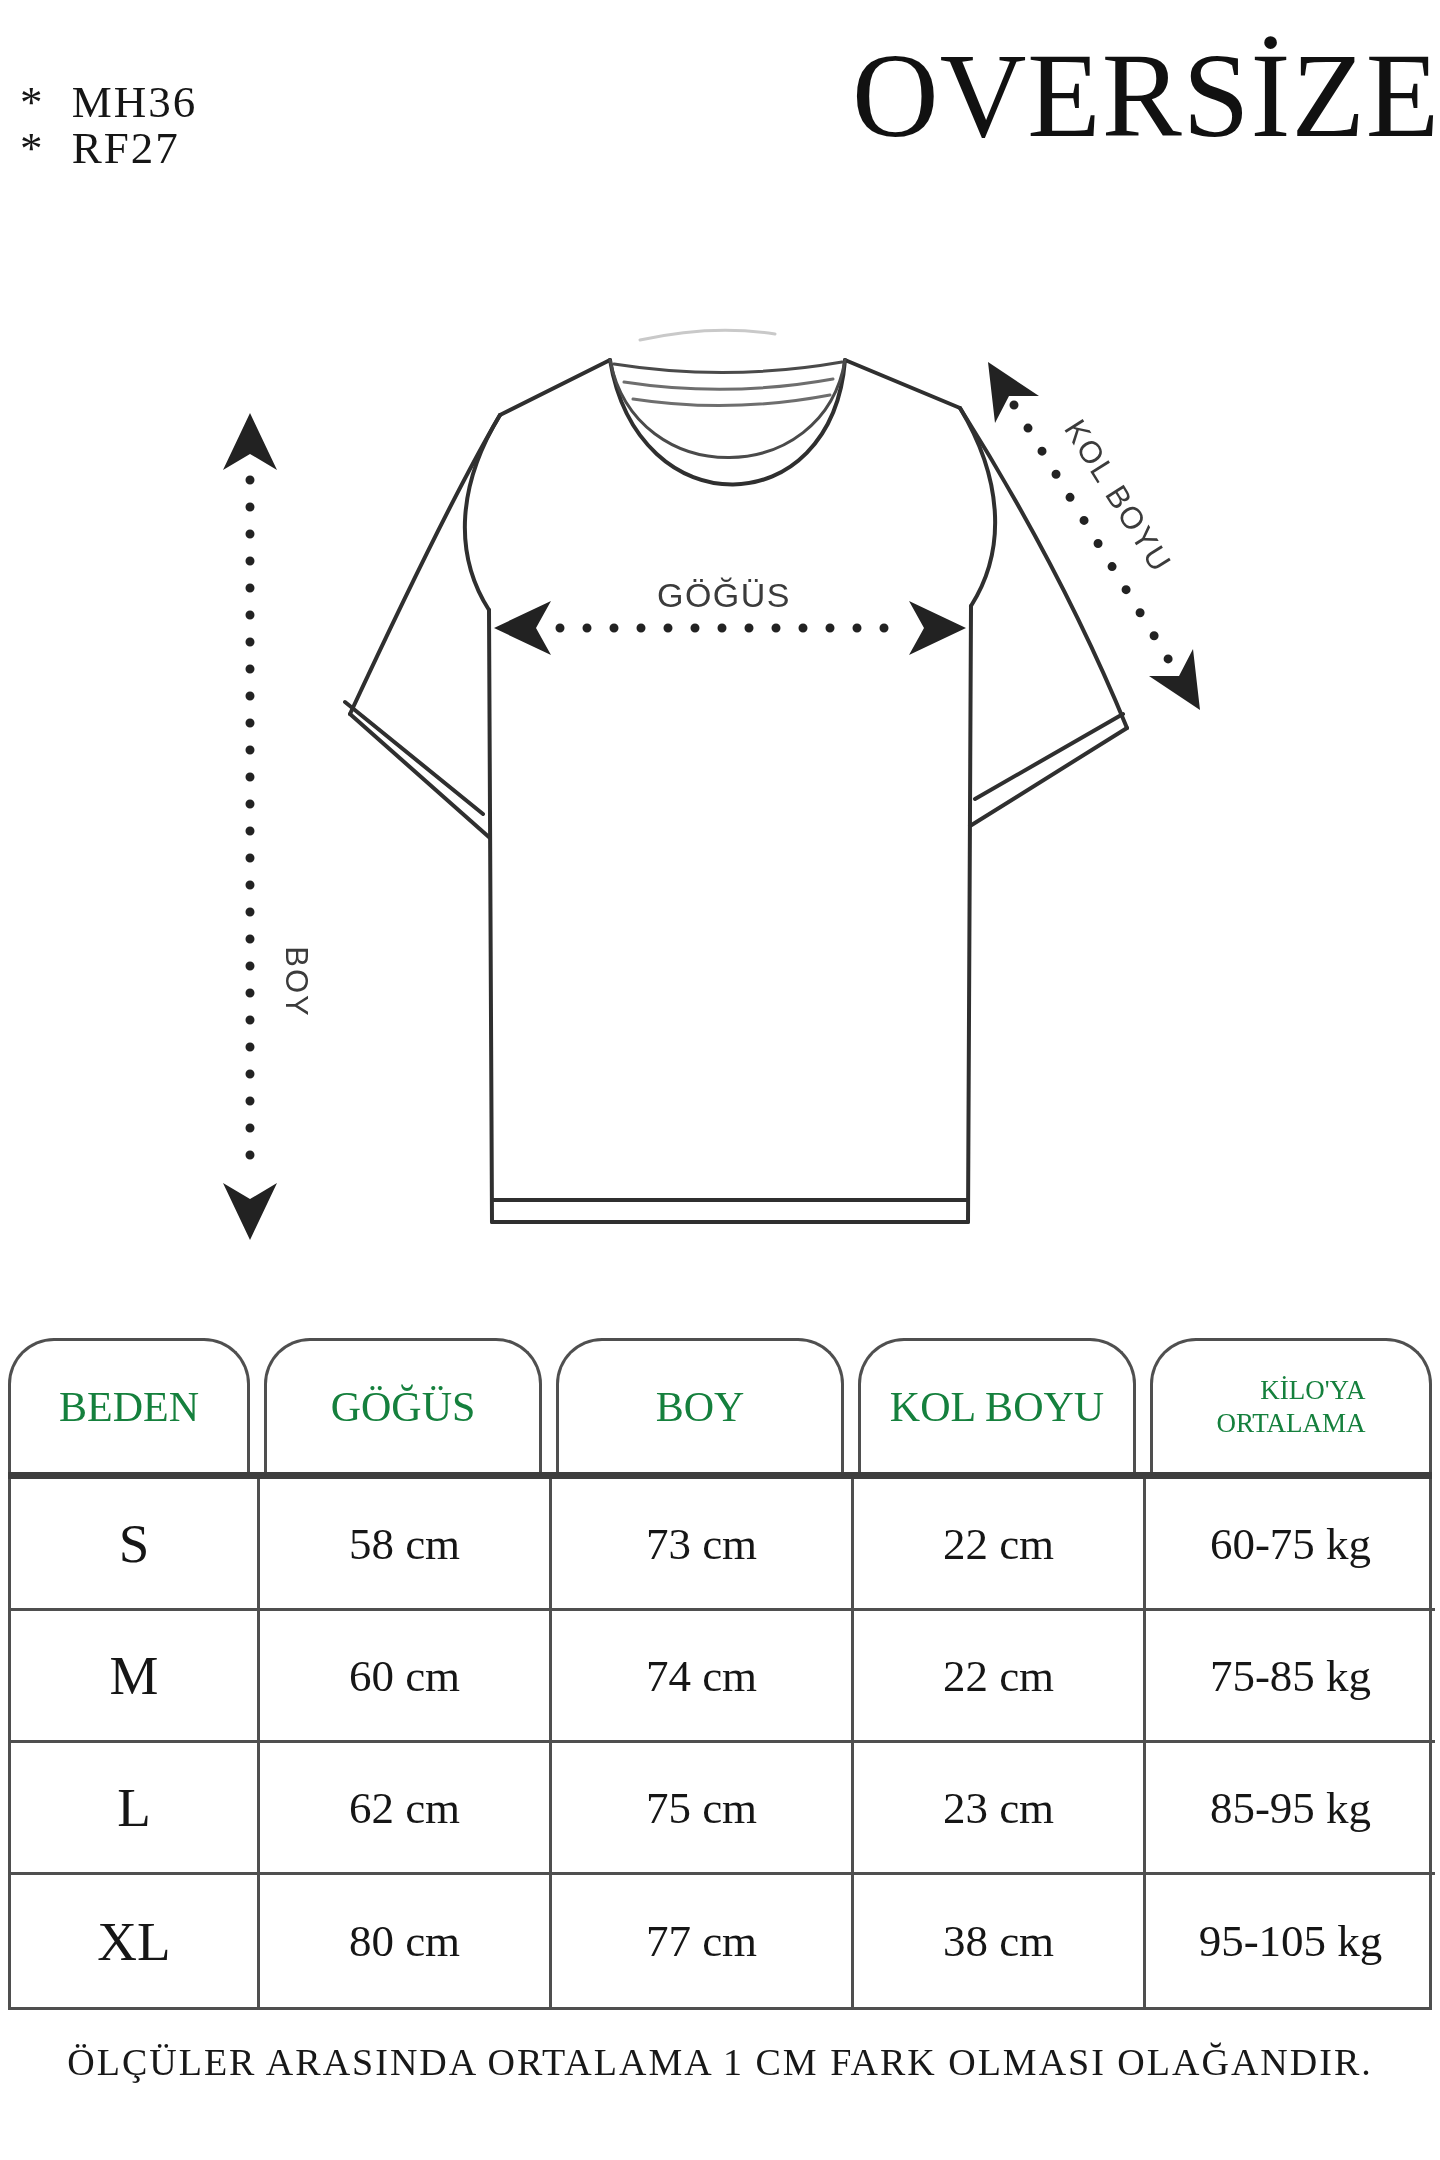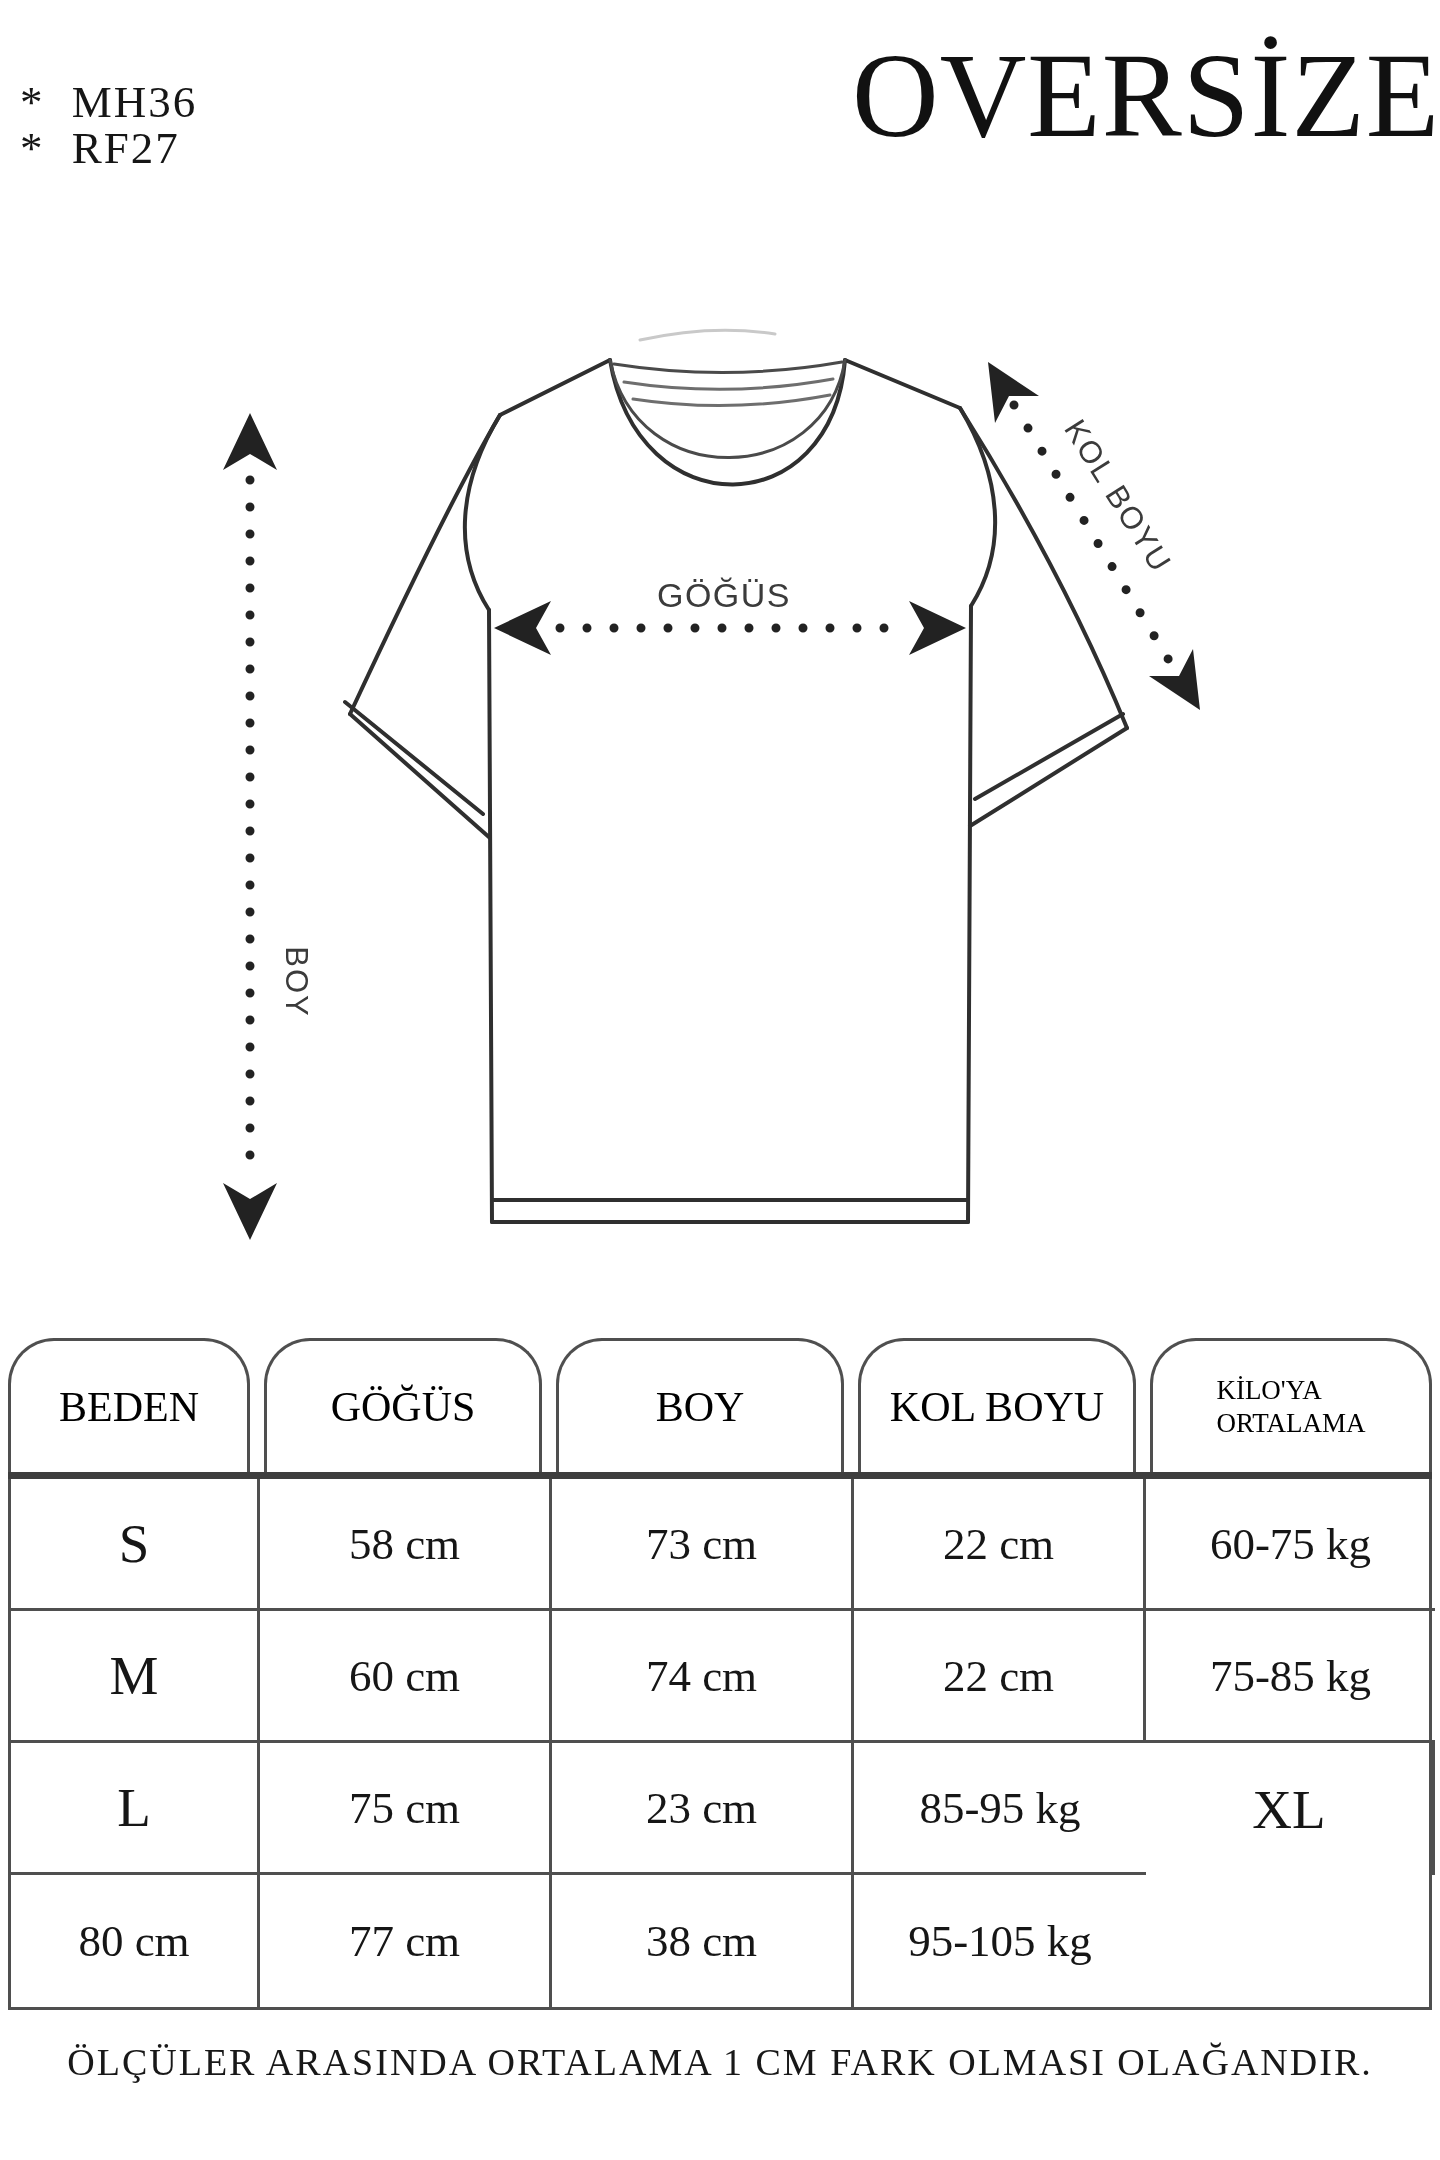--- a/index.html
+++ b/index.html
@@ -34,21 +34,21 @@
   .table-wrap{position:absolute;left:8px;top:1338px;width:1424px;}
   .thead{
     display:grid;grid-template-columns:249px 292px 302px 292px 289px;
     height:134px;
   }
   .th{
     margin:0 7px;background:#fff;
     border:3px solid #4f4f4f;border-bottom:none;
     border-radius:46px 46px 0 0;
     display:flex;align-items:center;justify-content:center;
-    text-align:left;font-size:42px;color:#000000;
+    text-align:right;font-size:42px;color:#15803d;
   }
   .th:first-child{margin-left:0;}
   .th:last-child{margin-right:0;}
   .th .small{font-size:27px;line-height:1.2;white-space:pre-line;}
   .head-divider{height:7px;background:#3e3e3e;}
   .tbody{
     display:grid;grid-template-columns:249px 292px 302px 292px 289px;
     grid-auto-rows:132px;
     border:3px solid #4f4f4f;border-top:none;box-sizing:border-box;
   }
@@ -150,20 +150,21 @@
     <div class="td">22 cm</div>
     <div class="td col-last">60-75 kg</div>
 
     <div class="td size-cell">M</div>
     <div class="td">60 cm</div>
     <div class="td">74 cm</div>
     <div class="td">22 cm</div>
     <div class="td col-last">75-85 kg</div>
 
     <div class="td size-cell">L</div>
+    <div class="td">62 cm</div>
     <div class="td">75 cm</div>
     <div class="td">23 cm</div>
     <div class="td col-last">85-95 kg</div>
 
     <div class="td size-cell row-last">XL</div>
     <div class="td row-last">80 cm</div>
     <div class="td row-last">77 cm</div>
     <div class="td row-last">38 cm</div>
     <div class="td col-last row-last">95-105 kg</div>
   </div>

